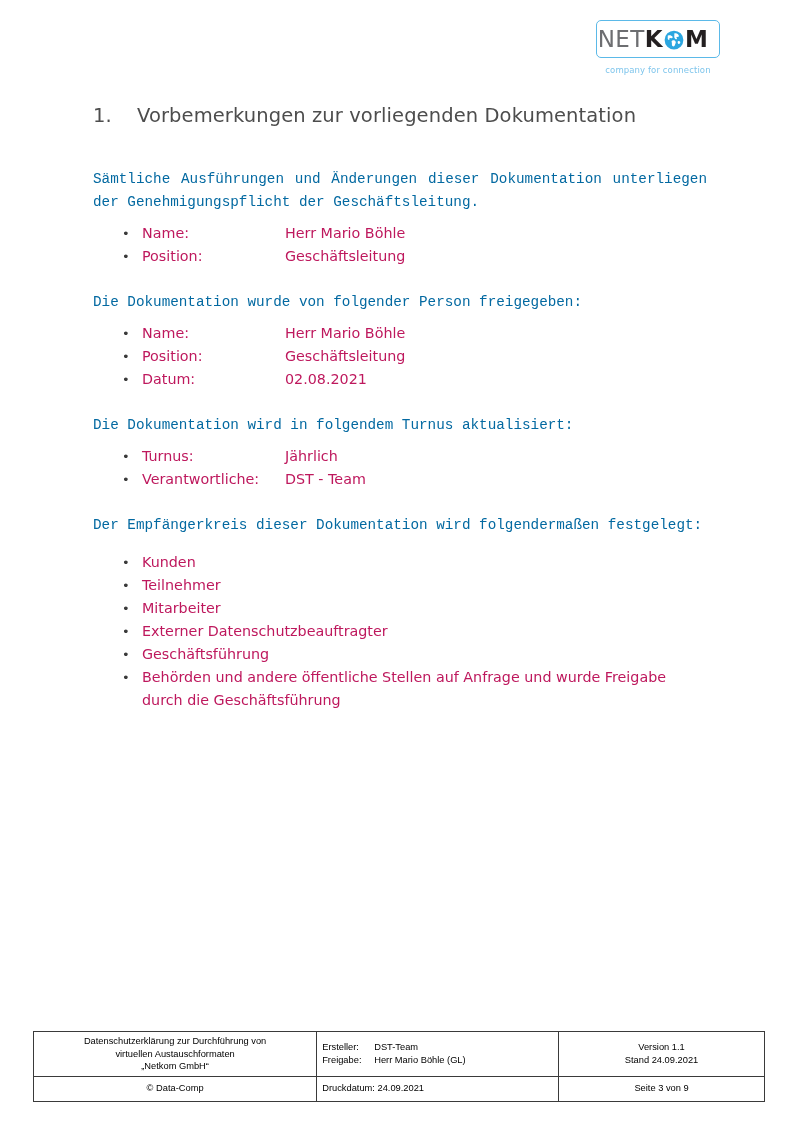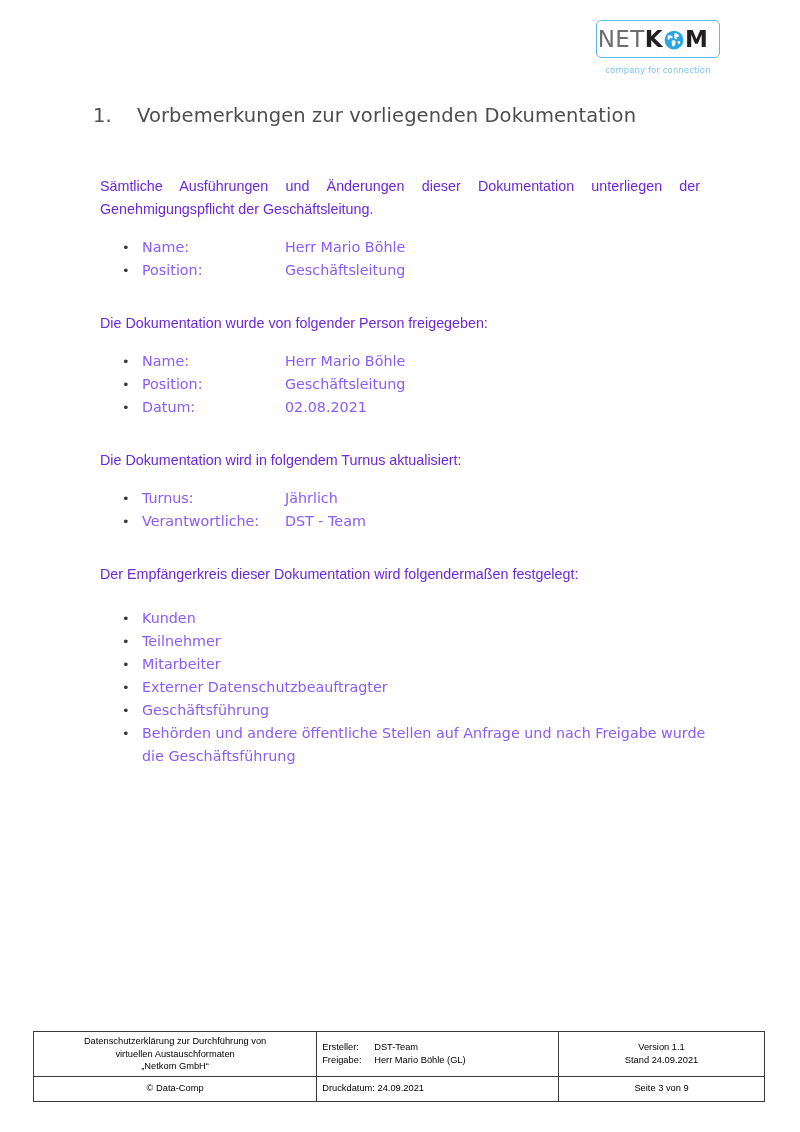--- a/index.html
+++ b/index.html
@@ -75,43 +75,43 @@
   .heading-num { display: inline-block; width: 44px; }
 
   
   .content {
     position: absolute;
     top: 168px;
     left: 93px;
     width: 614px;
   }
   p.para {
-    margin: 7px;
-    font-family: Liberation Sans, sans-serif;
+    margin: 0;
+    font-family: Liberation Mono, monospace;
     font-size: 14.3px;
     line-height: 23px;
-    color: #6d28d9;
+    color: #0369a1;
     text-align: justify;
     text-justify: inter-word;
   }
   p.para.lead { text-align: justify; }
   .spacer-lg { height: 23px; }
   .spacer-md { height: 14px; }
   .spacer-sm { height: 8px; }
 
   ul.kv-list, ul.plain-list {
     margin: 0;
     padding: 0;
     list-style: none;
   }
   ul.kv-list li, ul.plain-list li {
     font-family: "DejaVu Sans", sans-serif;
     font-size: 14.3px;
     line-height: 23px;
-    color: #8b5cf6;
+    color: #be185d;
     position: relative;
     padding-left: 49px;
   }
   ul.kv-list li::before, ul.plain-list li::before {
     content: "\2022";
     position: absolute;
     left: 29px;
     top: -0.5px;
     font-size: 13px;
     color: #3a3a3a;
@@ -211,21 +211,21 @@
   <p class="para">Der Empfängerkreis dieser Dokumentation wird folgendermaßen festgelegt:</p>
 
   <div class="spacer-md"></div>
 
   <ul class="plain-list">
     <li>Kunden</li>
     <li>Teilnehmer</li>
     <li>Mitarbeiter</li>
     <li>Externer Datenschutzbeauftragter</li>
     <li>Geschäftsführung</li>
-    <li class="wrap">Behörden und andere öffentliche Stellen auf Anfrage und nach Freigabe wurde die Geschäftsführung</li>
+    <li class="wrap">Behörden und andere öffentliche Stellen auf Anfrage und wurde Freigabe durch die Geschäftsführung</li>
   </ul>
 
 </div>
 
 <table class="footer-table">
   <tbody>
     <tr>
       <td class="fc-left">
         <div>Datenschutzerklärung zur Durchführung von</div>
         <div>virtuellen Austauschformaten</div>

